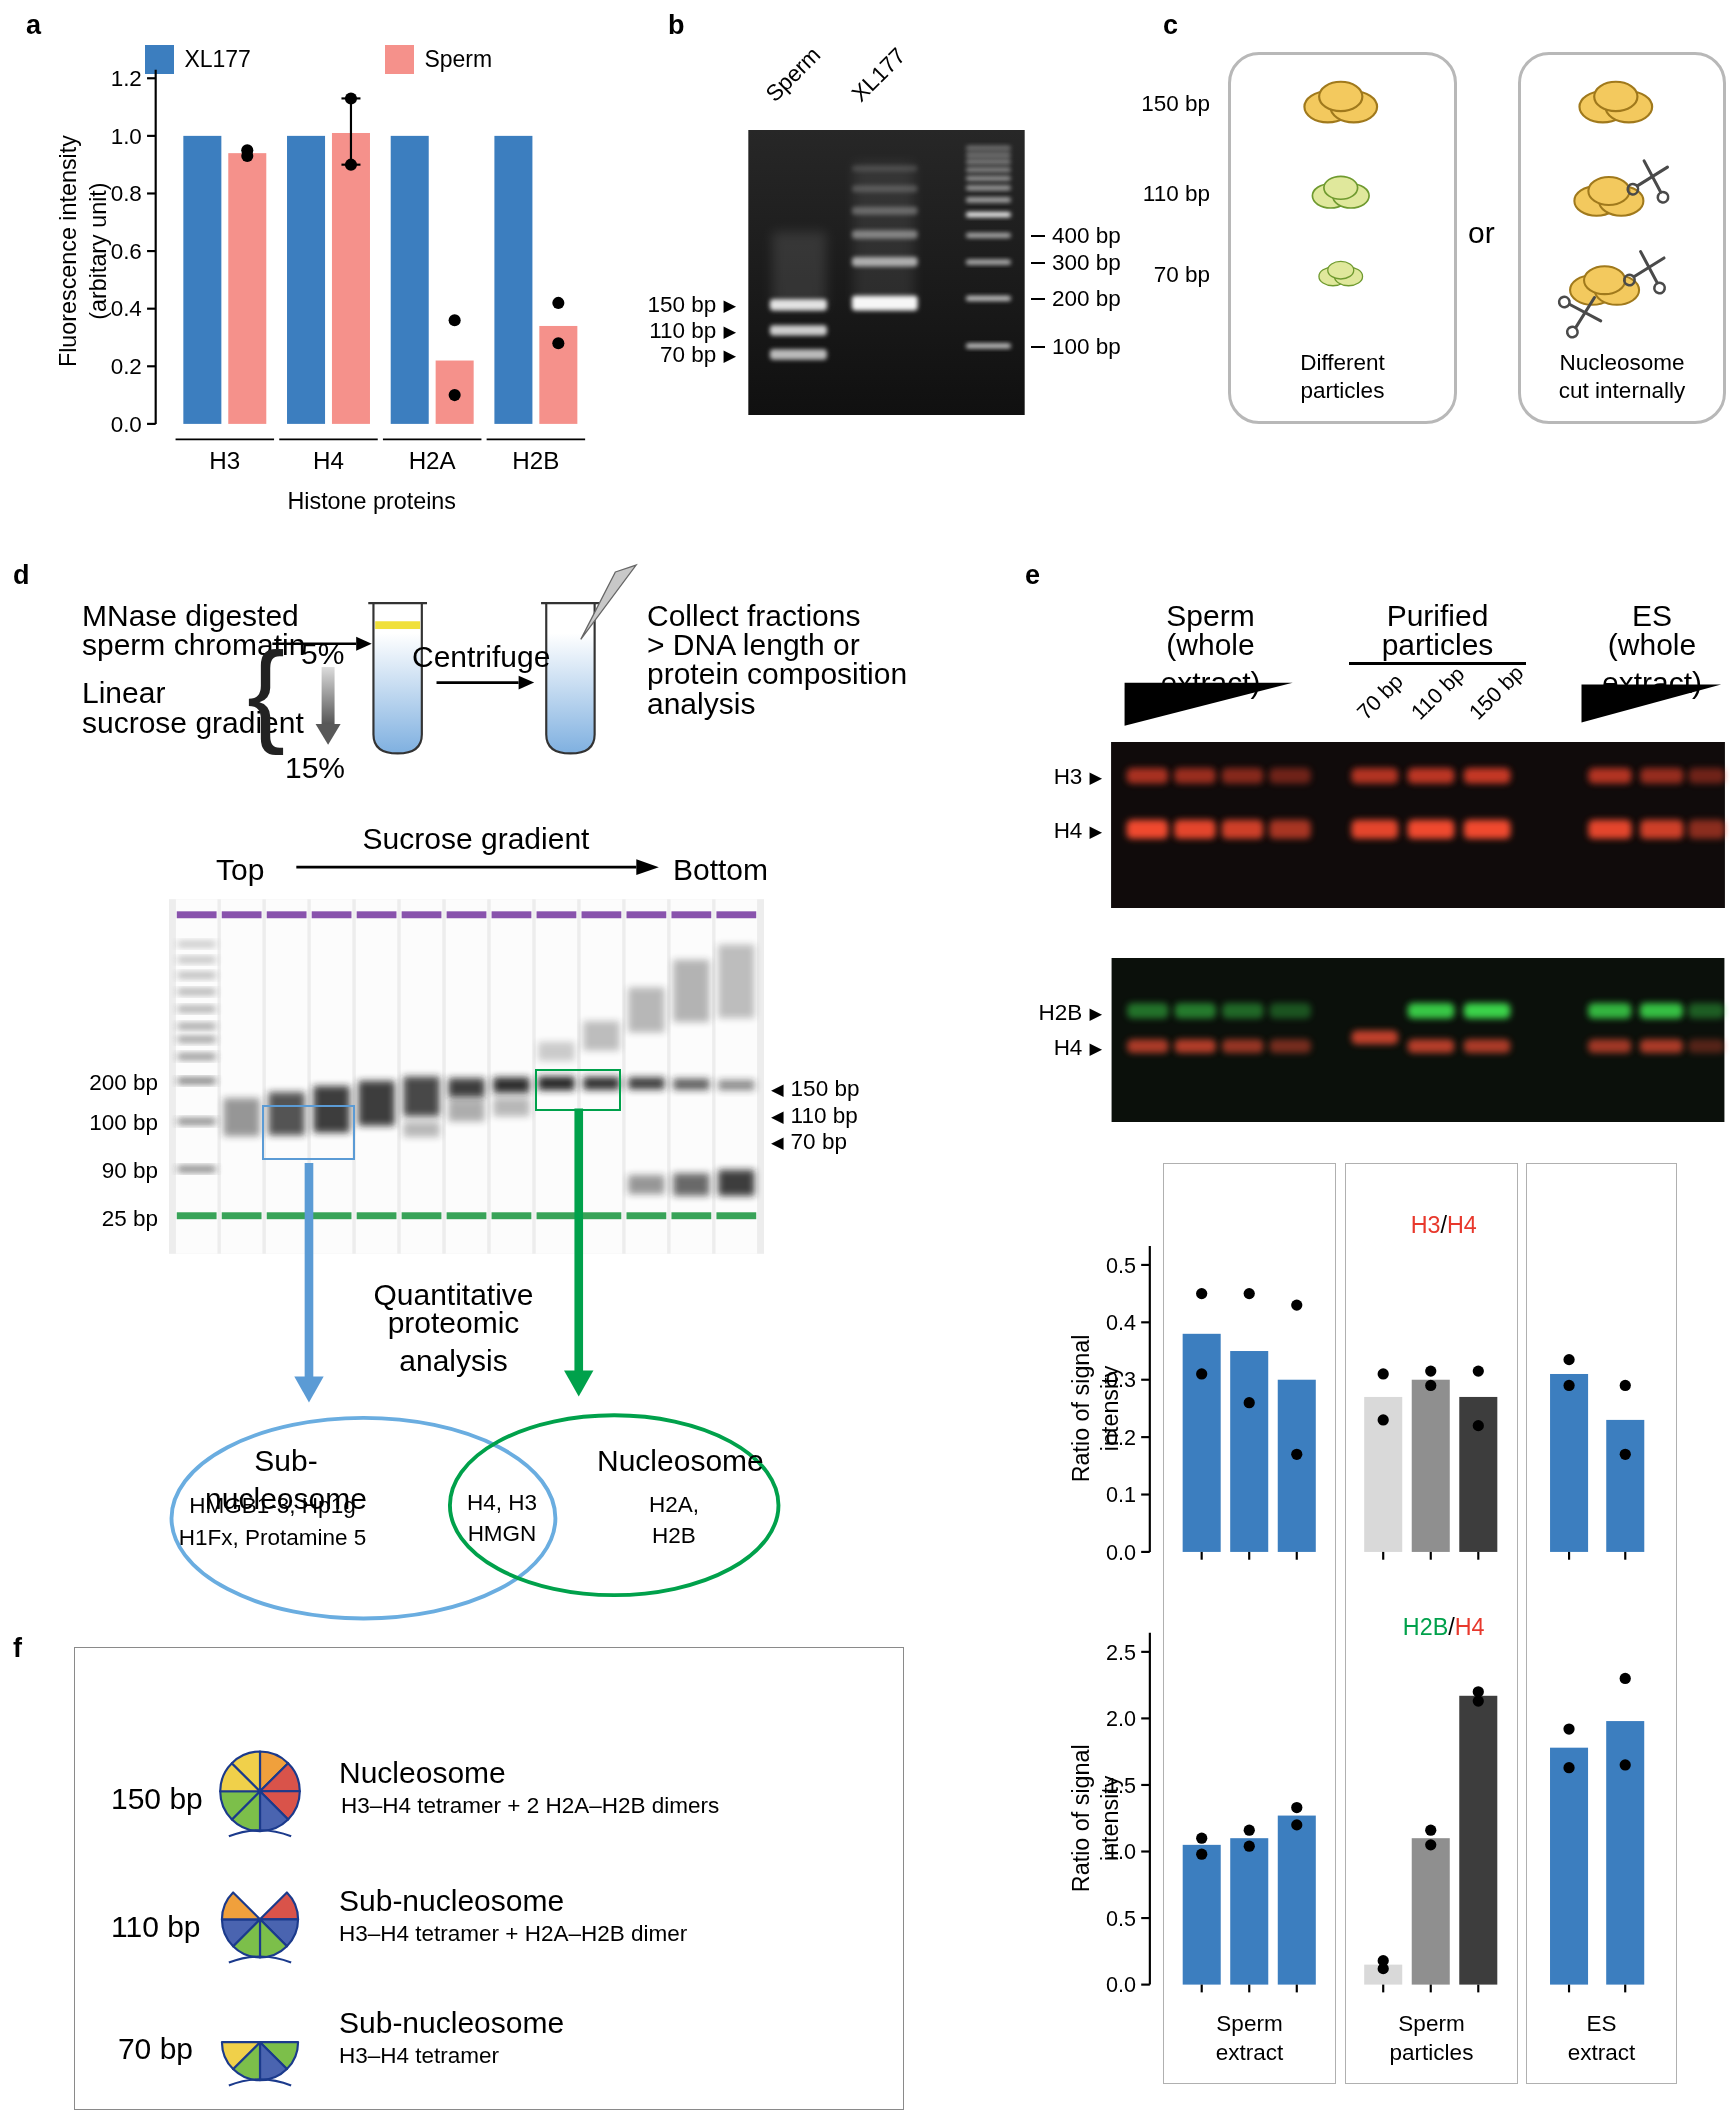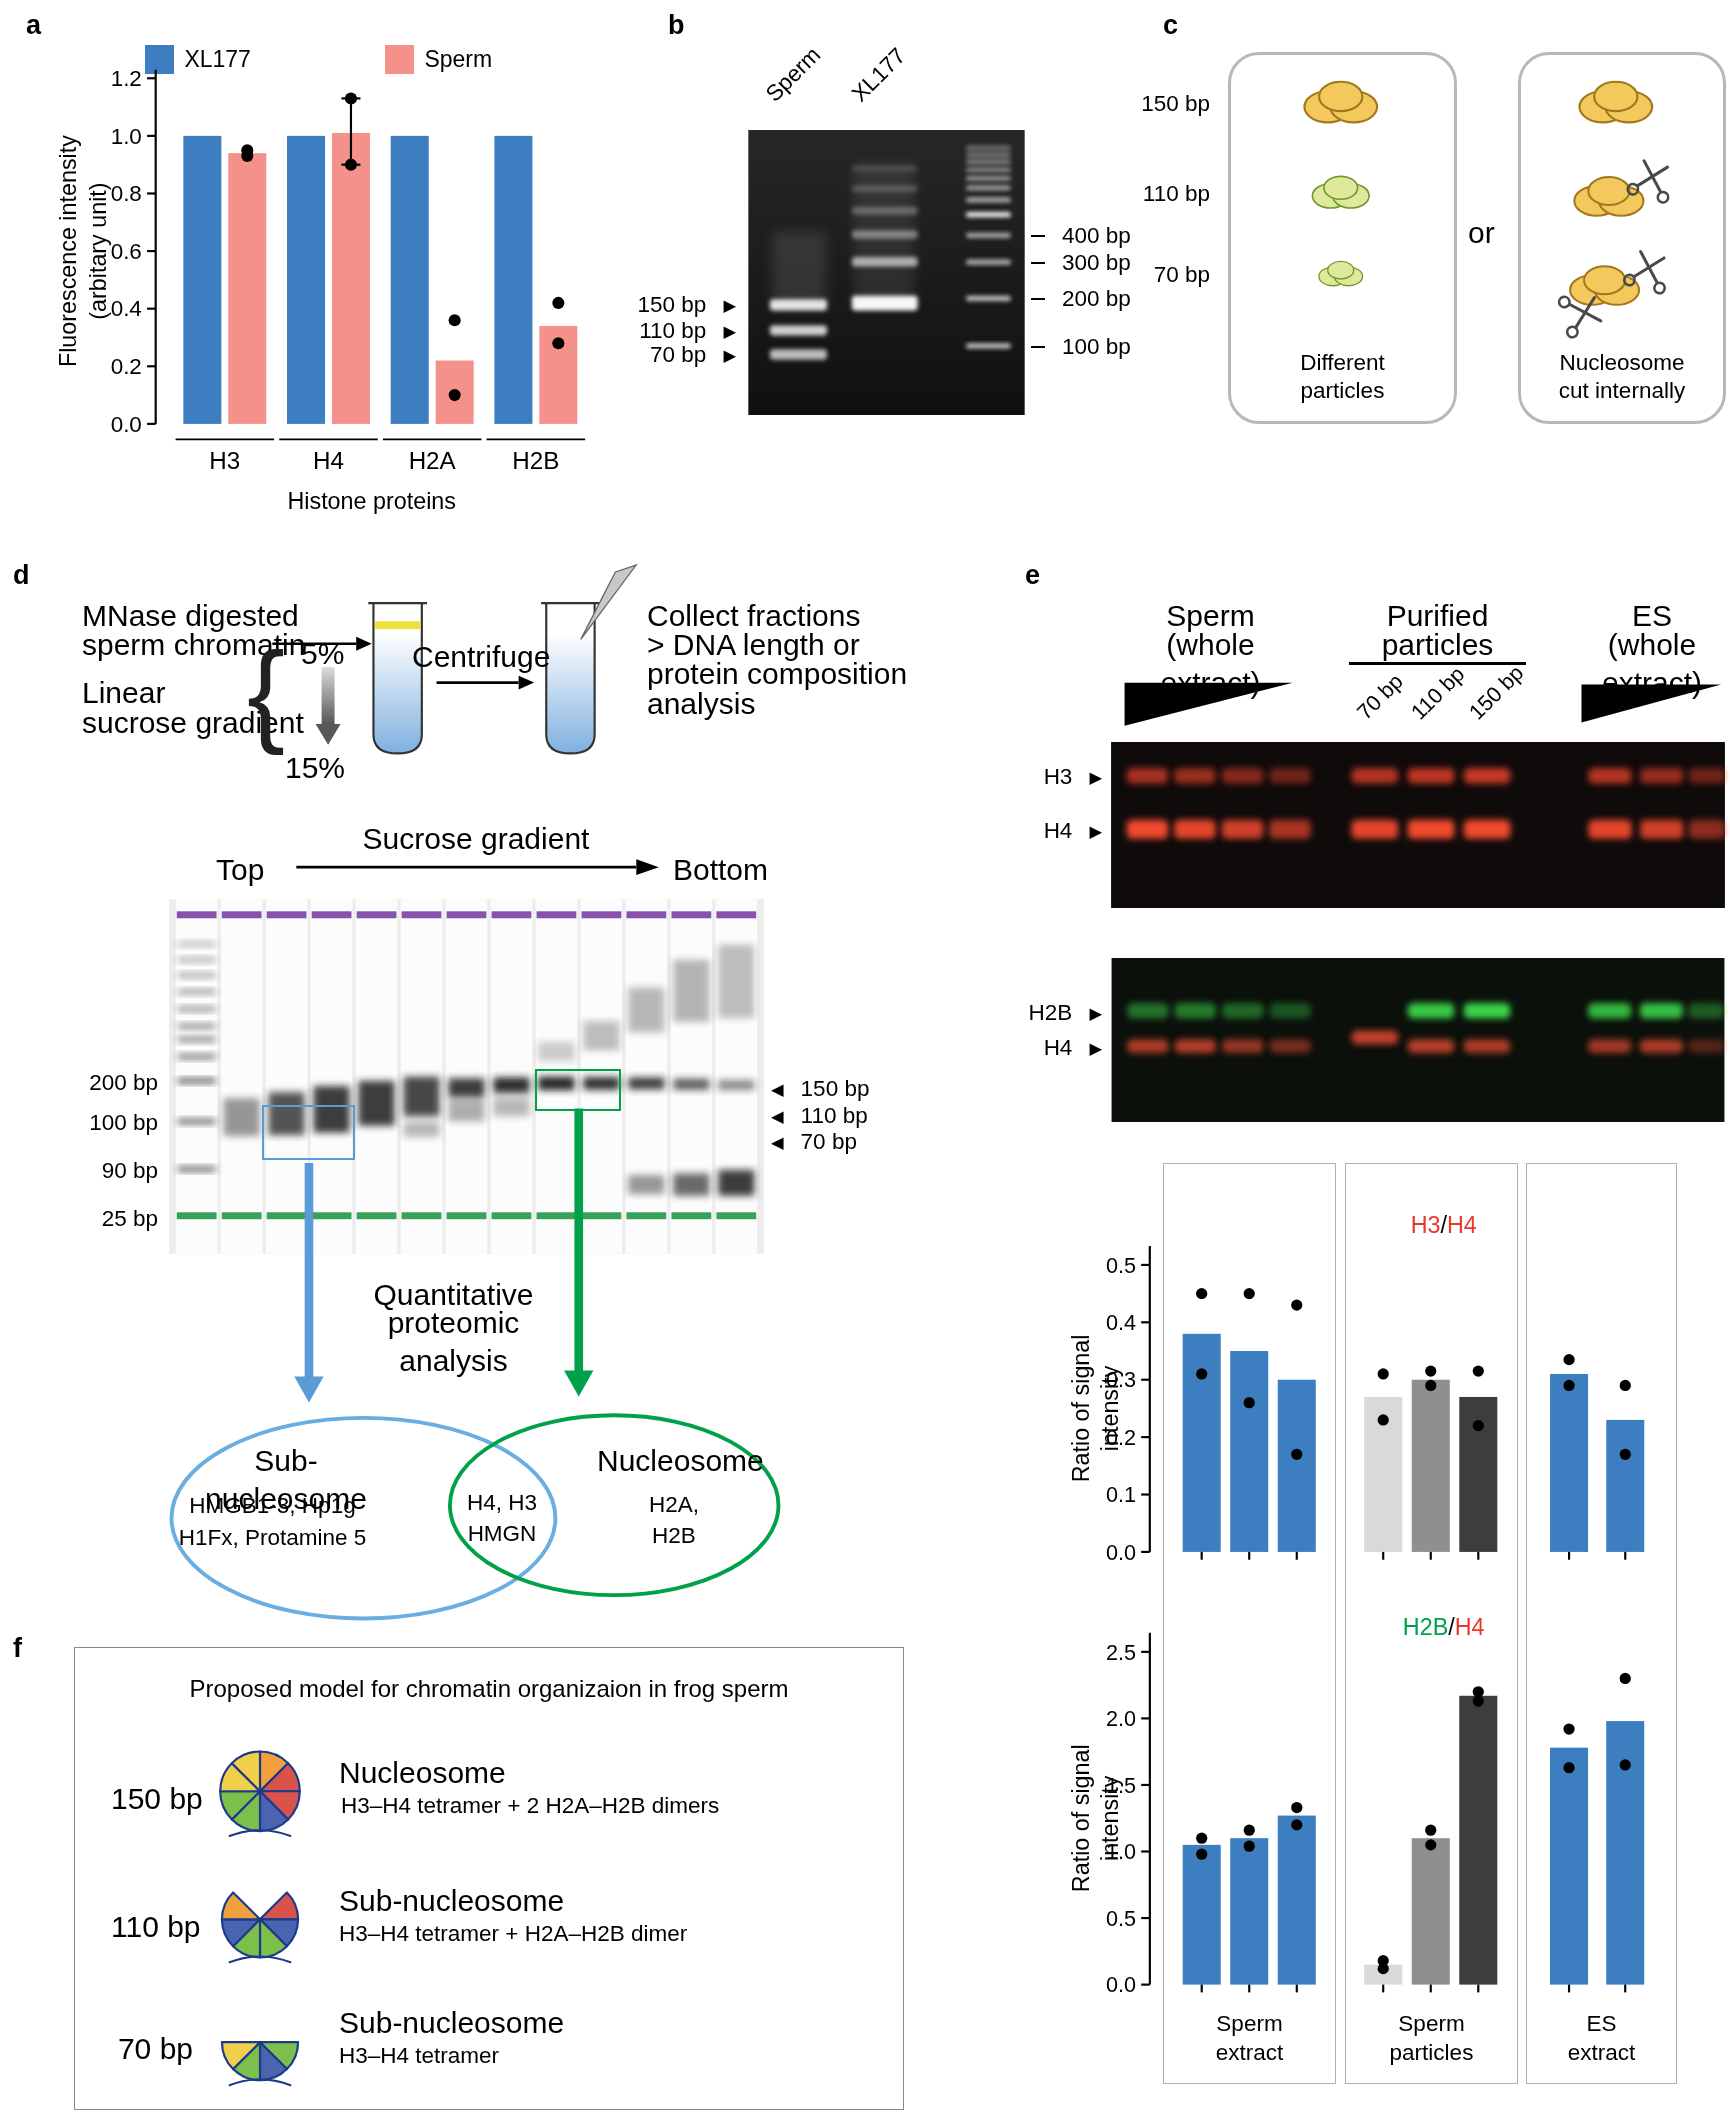--- a/index.html
+++ b/index.html
@@ -14,21 +14,21 @@
 .f28{font-size:24px}
 svg{position:absolute;overflow:visible}
 svg text{font-family:"Liberation Sans",sans-serif;fill:#000}
 .box-round{position:absolute;border:3px solid #b8b8b8;border-radius:31px;background:transparent}
 .ebox{position:absolute;border:1.7px solid #b0b0b0;background:transparent}
 .fbox{position:absolute;border:1.7px solid #8a8a8a;background:transparent}
 .legend-item{position:absolute;display:flex;align-items:center;gap:10.4px;font-size:23px;color:#000}
 .swatch{display:inline-block;width:29px;height:29px}
 .arrowglyph{font-size:16.4px;line-height:1;color:#000}
 .arrowglyph-l{font-size:16.4px;line-height:1;color:#000}
-.marker-row{position:absolute;display:flex;align-items:center;gap:17px;font-size:22.5px;color:#000}
+.marker-row{position:absolute;display:flex;align-items:center;gap:7px;font-size:22.5px;color:#000}
 .tickline{width:14px;height:2.6px;background:#000;display:inline-block}
 .rot45{transform:rotate(-45deg);transform-origin:left bottom}
 .brace{position:absolute;font-size:114px;line-height:1;color:#222;font-weight:normal}
 .uline{position:absolute;height:2.6px;background:#000}
 </style>
 </head>
 <body>
 
 <div class="canvas">
 
@@ -608,21 +608,20 @@
     <div>Sperm</div>
     <div>particles</div>
   </div>
   <div class="t tc" style="left:1526px;top:2010px;width:151px;line-height:28.5px">
     <div>ES</div>
     <div>extract</div>
   </div>
 
   <div class="plabel" style="left:13px;top:1633px">f</div>
   <div class="fbox" style="left:74px;top:1647px;width:830px;height:463px"></div>
-  <div class="t tc f28" style="left:74px;top:1674px;width:830px">Proposed model for chromatin organizaion in frog sperm</div>
   <svg id="f-pies" style="left:195px;top:1729px" width="130" height="372" viewBox="0 0 150 430">
       <path d="M75,72 L75.0,26.0 A46,46 0 0 1 107.5,39.5 Z" fill="#f0a03c" stroke="#1b3a8c" stroke-width="2.5" stroke-linejoin="round"></path>
       <path d="M75,72 L107.5,39.5 A46,46 0 0 1 121.0,72.0 Z" fill="#d9534a" stroke="#1b3a8c" stroke-width="2.5" stroke-linejoin="round"></path>
       <path d="M75,72 L121.0,72.0 A46,46 0 0 1 107.5,104.5 Z" fill="#d9534a" stroke="#1b3a8c" stroke-width="2.5" stroke-linejoin="round"></path>
       <path d="M75,72 L107.5,104.5 A46,46 0 0 1 75.0,118.0 Z" fill="#4a64b0" stroke="#1b3a8c" stroke-width="2.5" stroke-linejoin="round"></path>
       <path d="M75,72 L75.0,118.0 A46,46 0 0 1 42.5,104.5 Z" fill="#7cbf4a" stroke="#1b3a8c" stroke-width="2.5" stroke-linejoin="round"></path>
       <path d="M75,72 L42.5,104.5 A46,46 0 0 1 29.0,72.0 Z" fill="#7cbf4a" stroke="#1b3a8c" stroke-width="2.5" stroke-linejoin="round"></path>
       <path d="M75,72 L29.0,72.0 A46,46 0 0 1 42.5,39.5 Z" fill="#f0d04a" stroke="#1b3a8c" stroke-width="2.5" stroke-linejoin="round"></path>
       <path d="M75,72 L42.5,39.5 A46,46 0 0 1 75.0,26.0 Z" fill="#f0d04a" stroke="#1b3a8c" stroke-width="2.5" stroke-linejoin="round"></path>
       <path d="M39,124 Q75,110 111,124" fill="none" stroke="#1b3a8c" stroke-width="2.5"></path>

